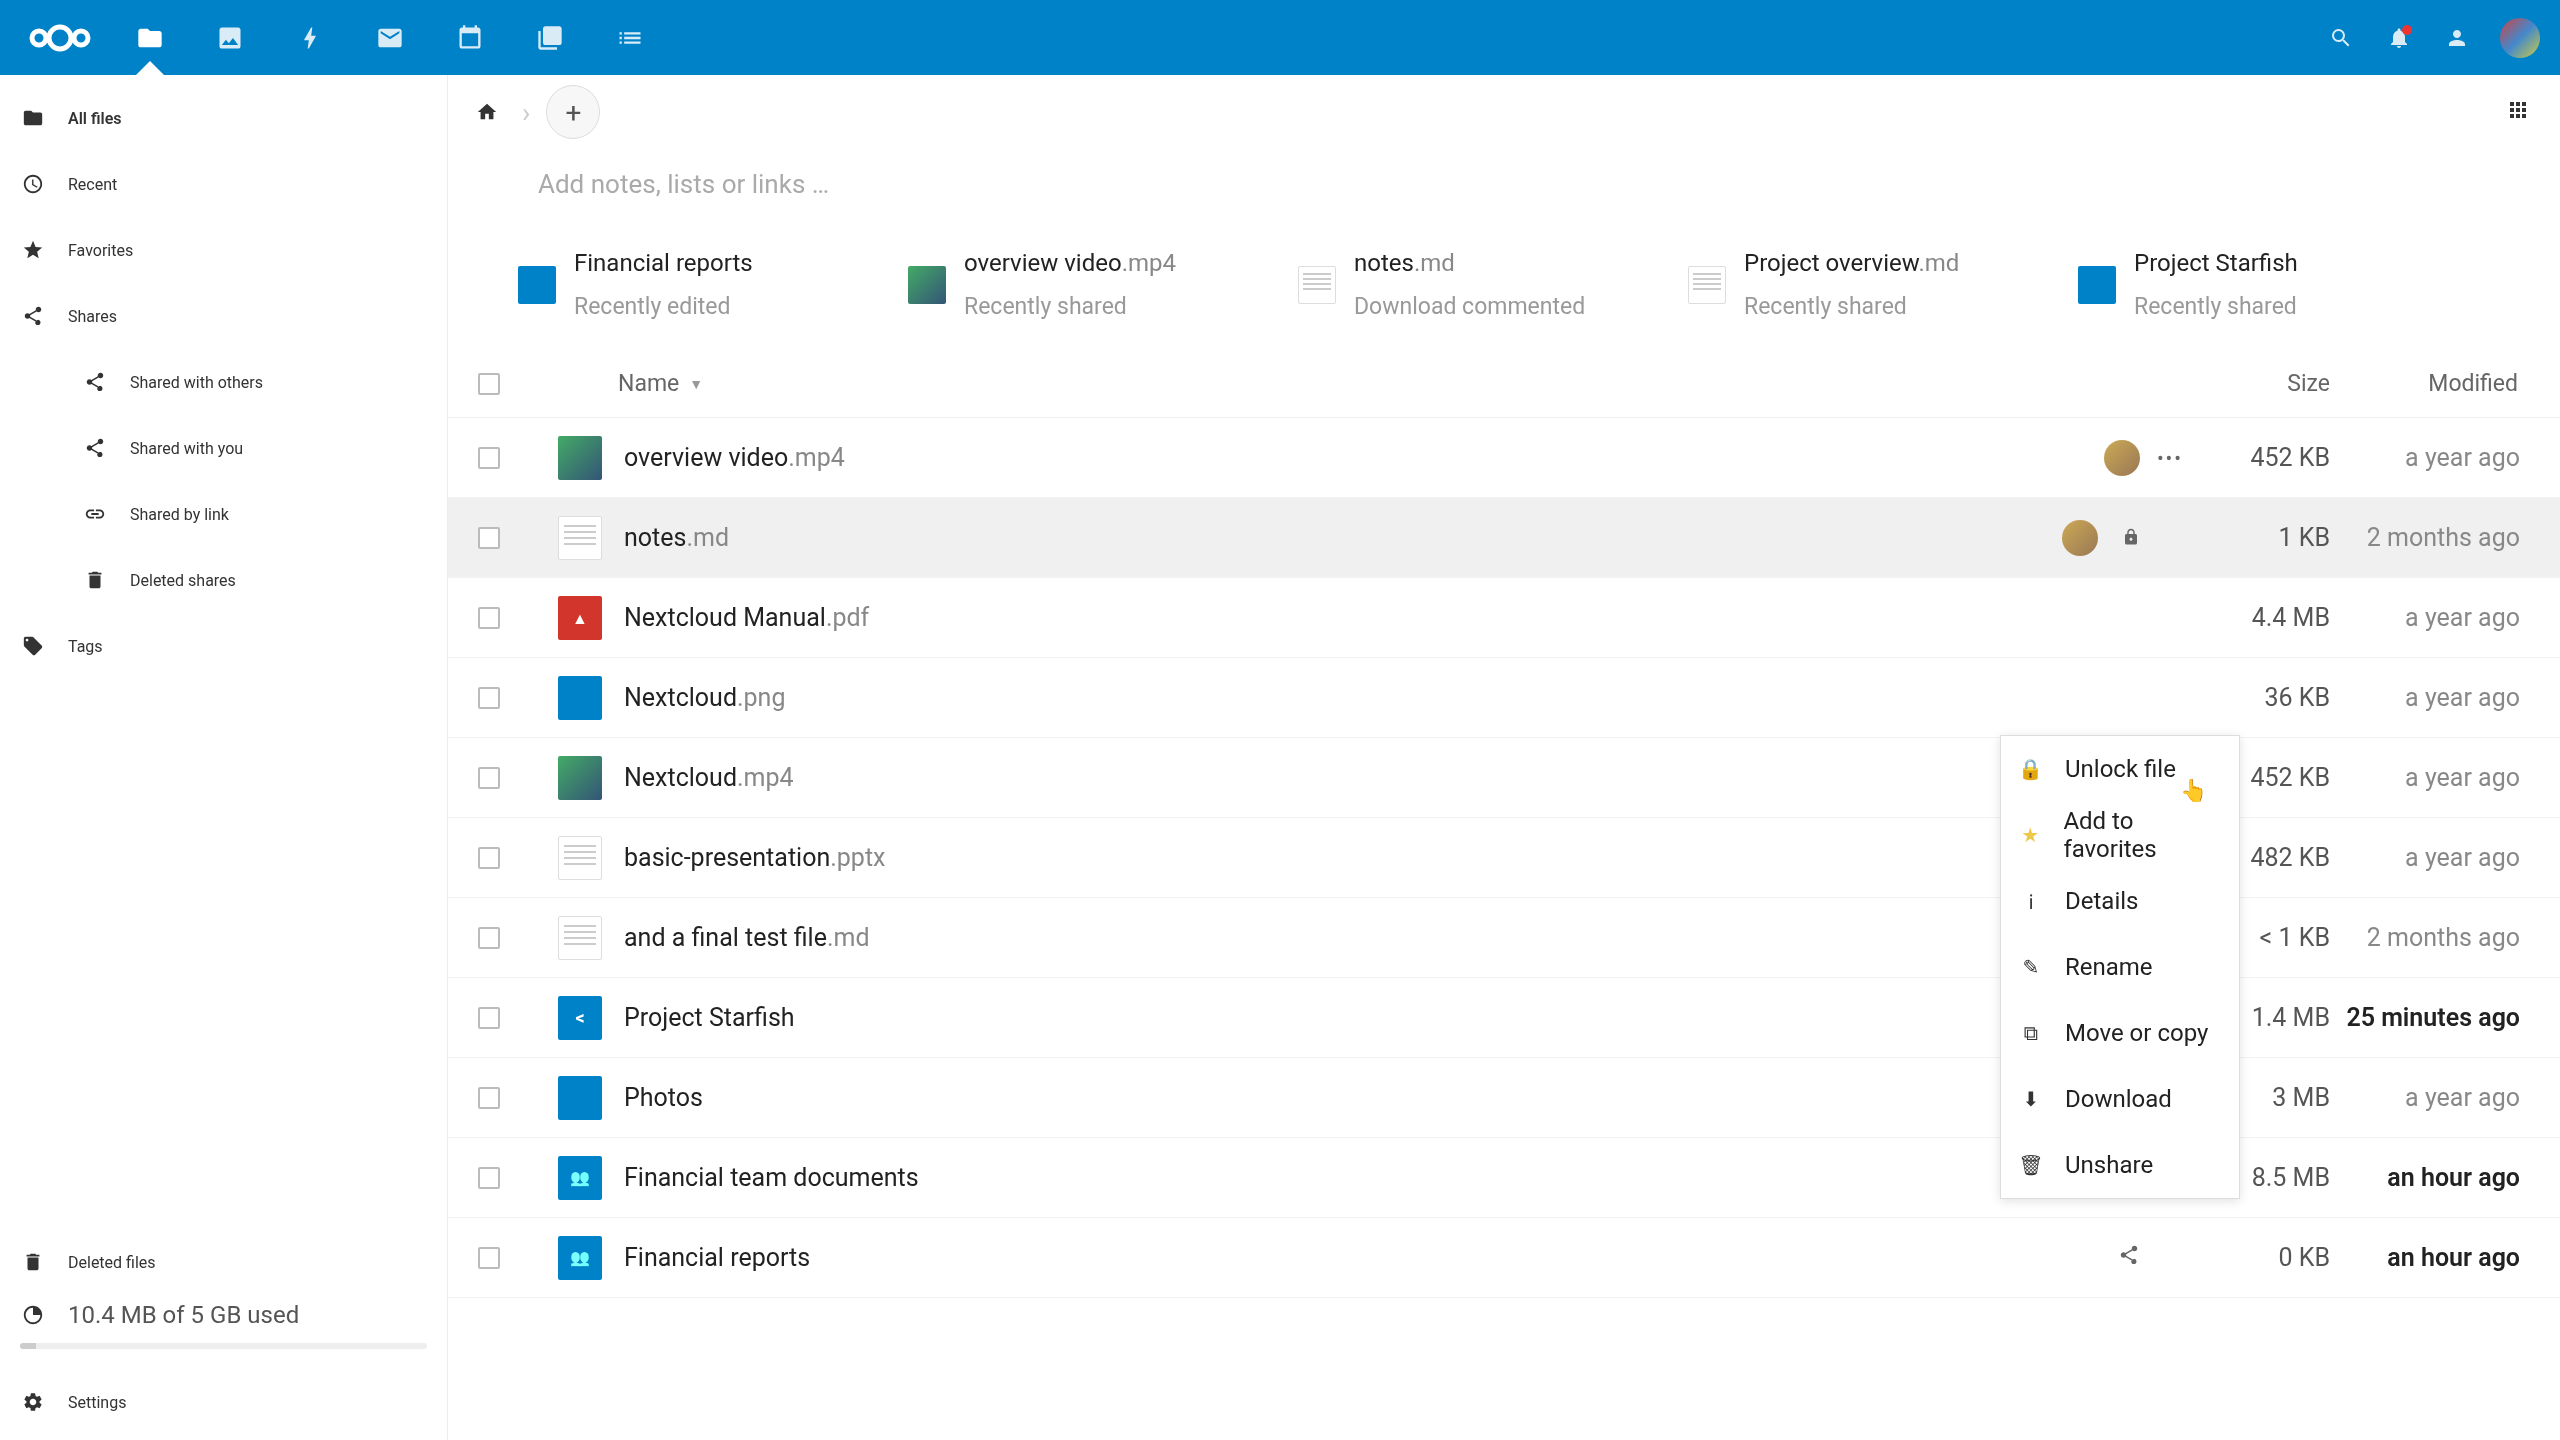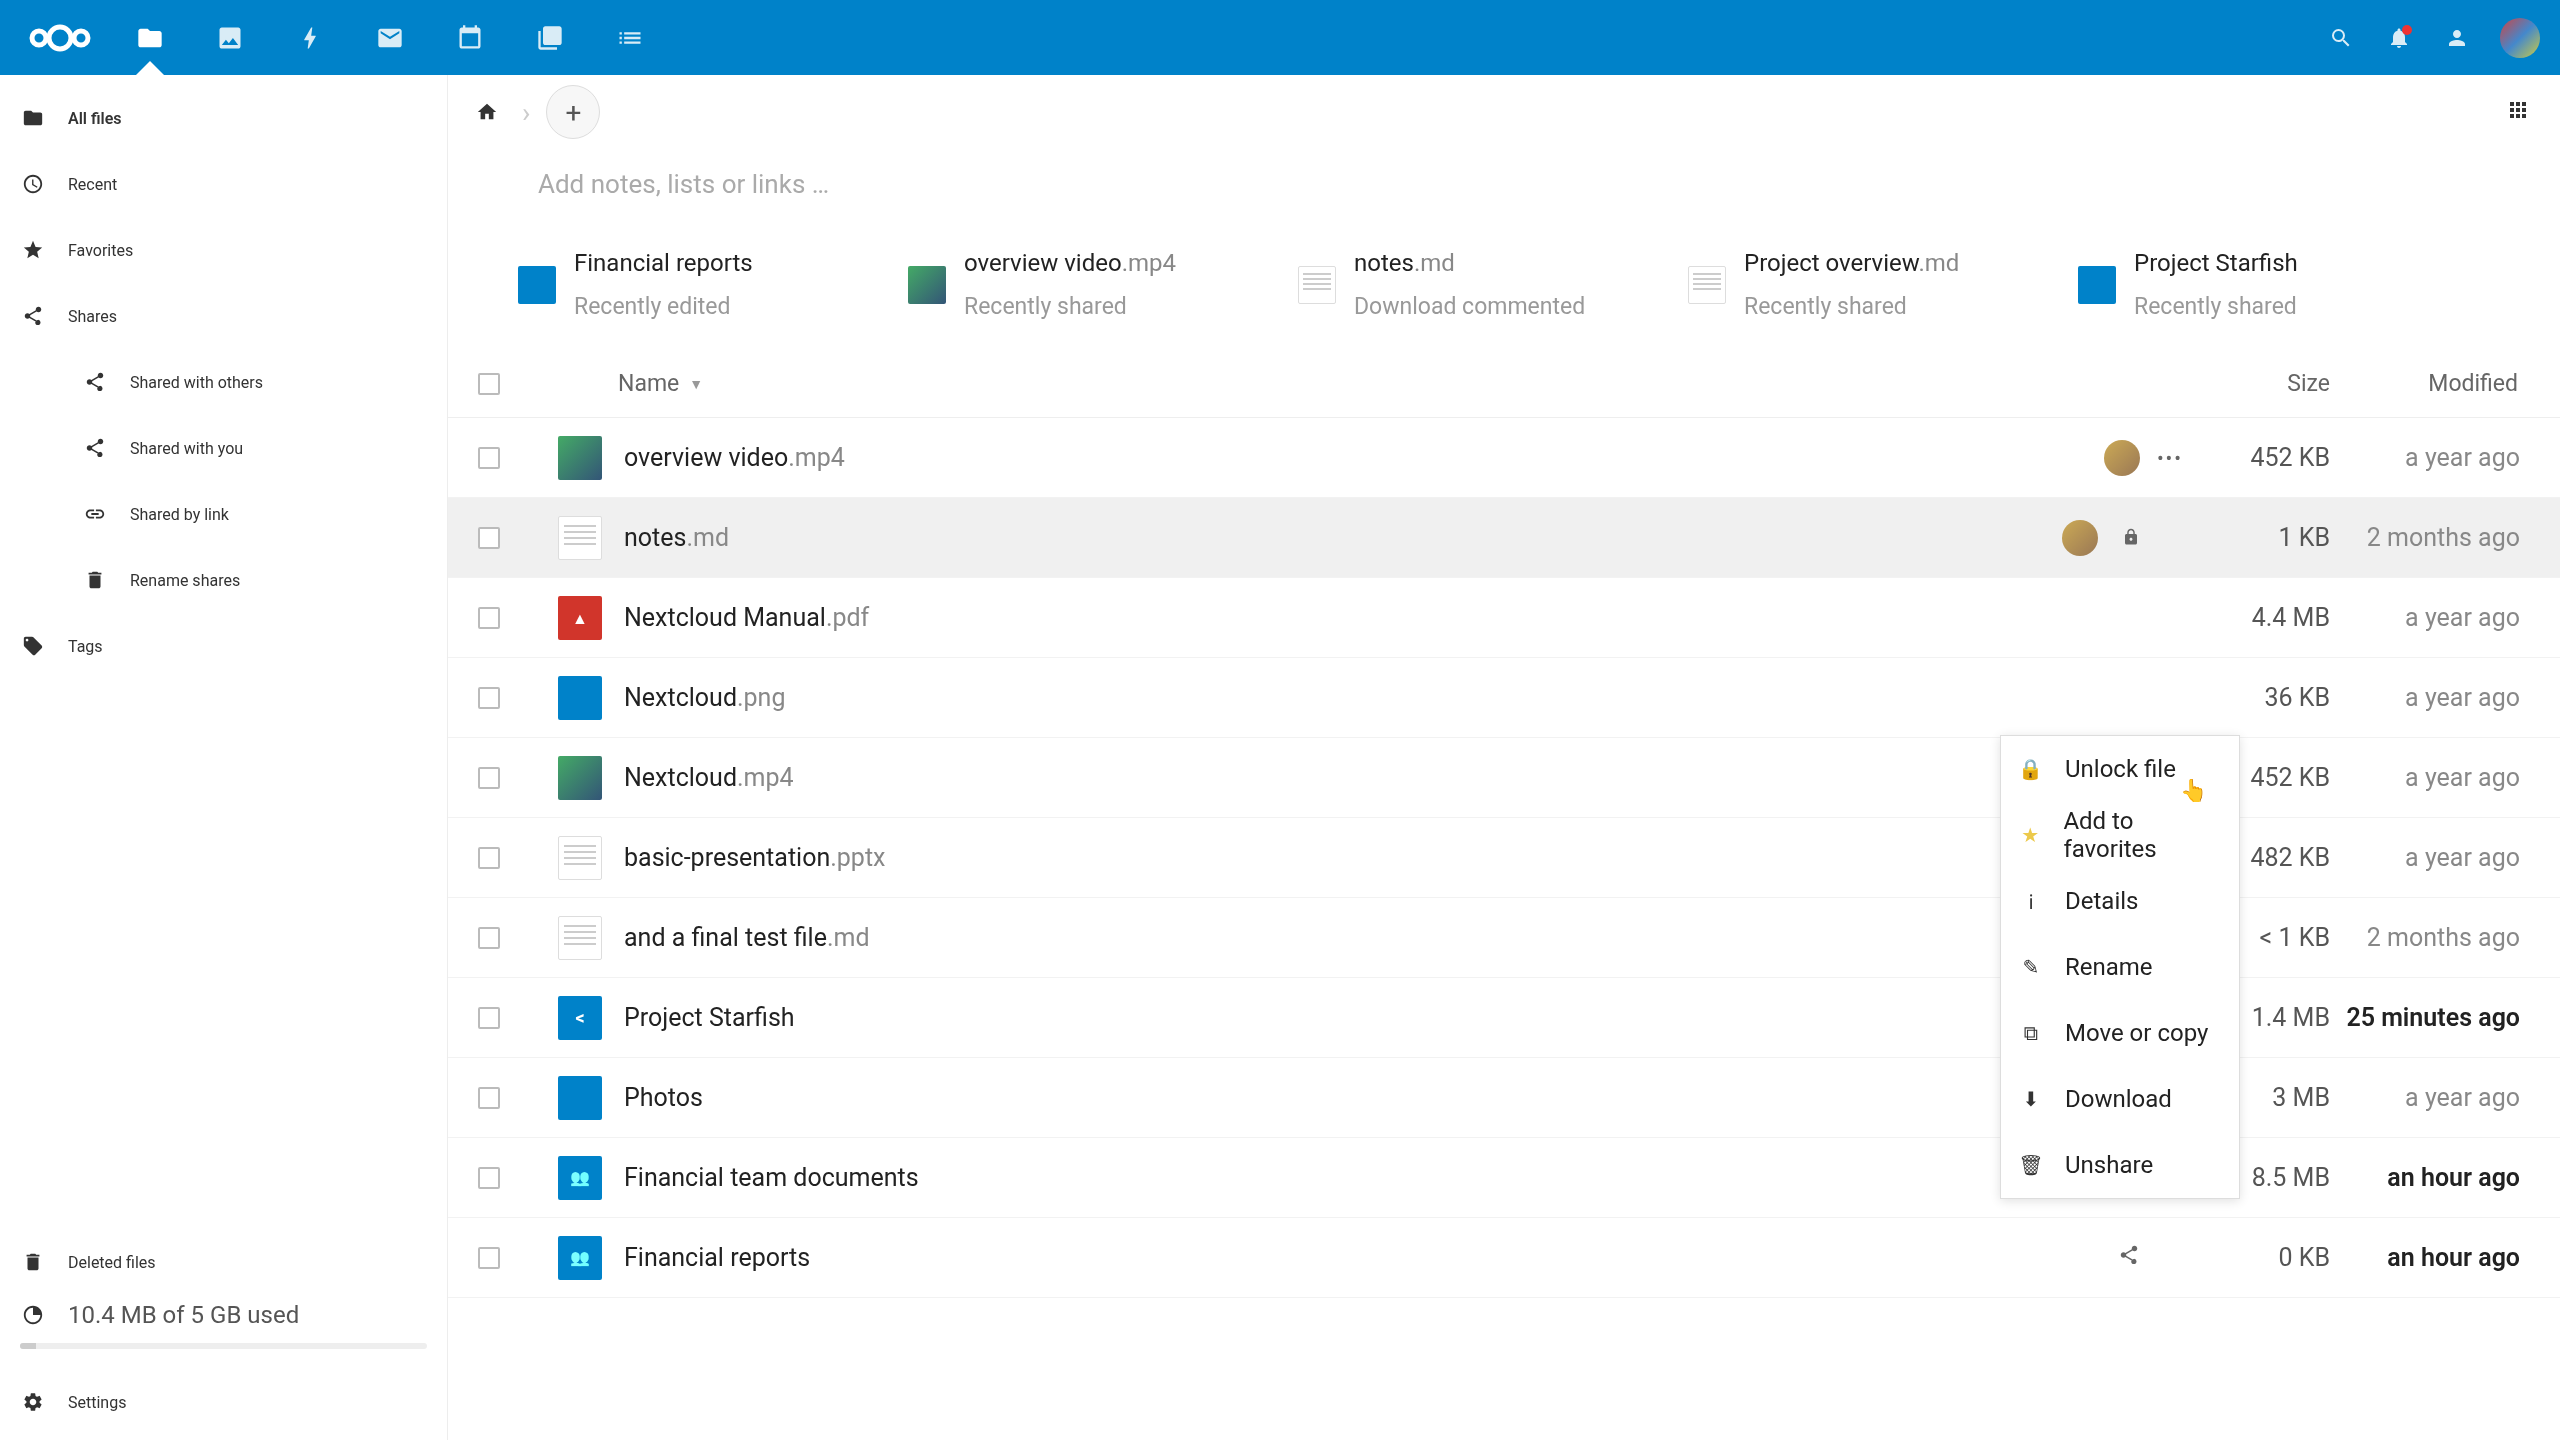--- a/index.html
+++ b/index.html
@@ -229,21 +229,21 @@
             </svg>
           </span>
           <span>Shared by link</span>
         </div>
         <div class="side-item sub">
           <span class="icon">
             <svg viewBox="0 0 24 24">
               <path d="M6 19c0 1.1.9 2 2 2h8c1.1 0 2-.9 2-2V7H6v12zM19 4h-3.5l-1-1h-5l-1 1H5v2h14V4z"></path>
             </svg>
           </span>
-          <span>Rename shares</span>
+          <span>Deleted shares</span>
         </div>
         <div class="side-item">
           <span class="icon">
             <svg viewBox="0 0 24 24">
               <path d="M21.41 11.58l-9-9C12.05 2.22 11.55 2 11 2H4c-1.1 0-2 .9-2 2v7c0 .55.22 1.05.59 1.42l9 9c.36.36.86.58 1.41.58.55 0 1.05-.22 1.41-.59l7-7c.37-.36.59-.86.59-1.41 0-.55-.23-1.06-.59-1.42zM5.5 7C4.67 7 4 6.33 4 5.5S4.67 4 5.5 4 7 4.67 7 5.5 6.33 7 5.5 7z"></path>
             </svg>
           </span>
           <span>Tags</span>
         </div>
       </div>

